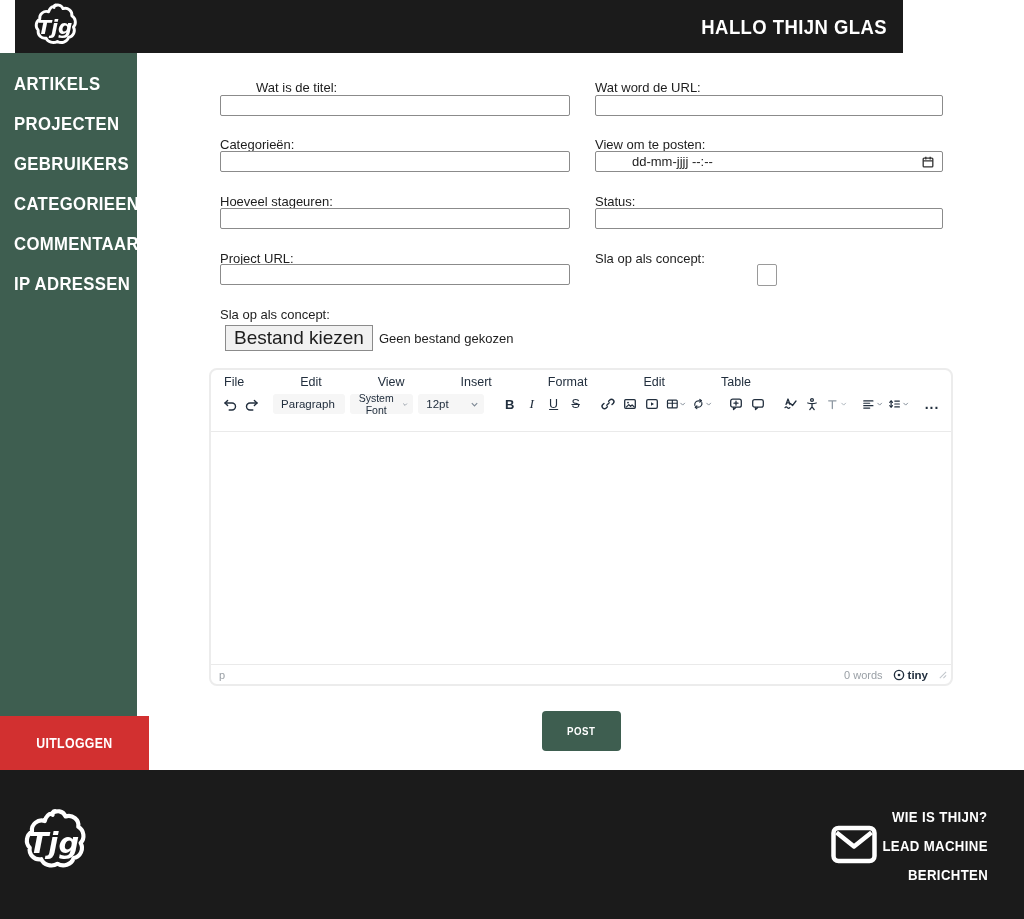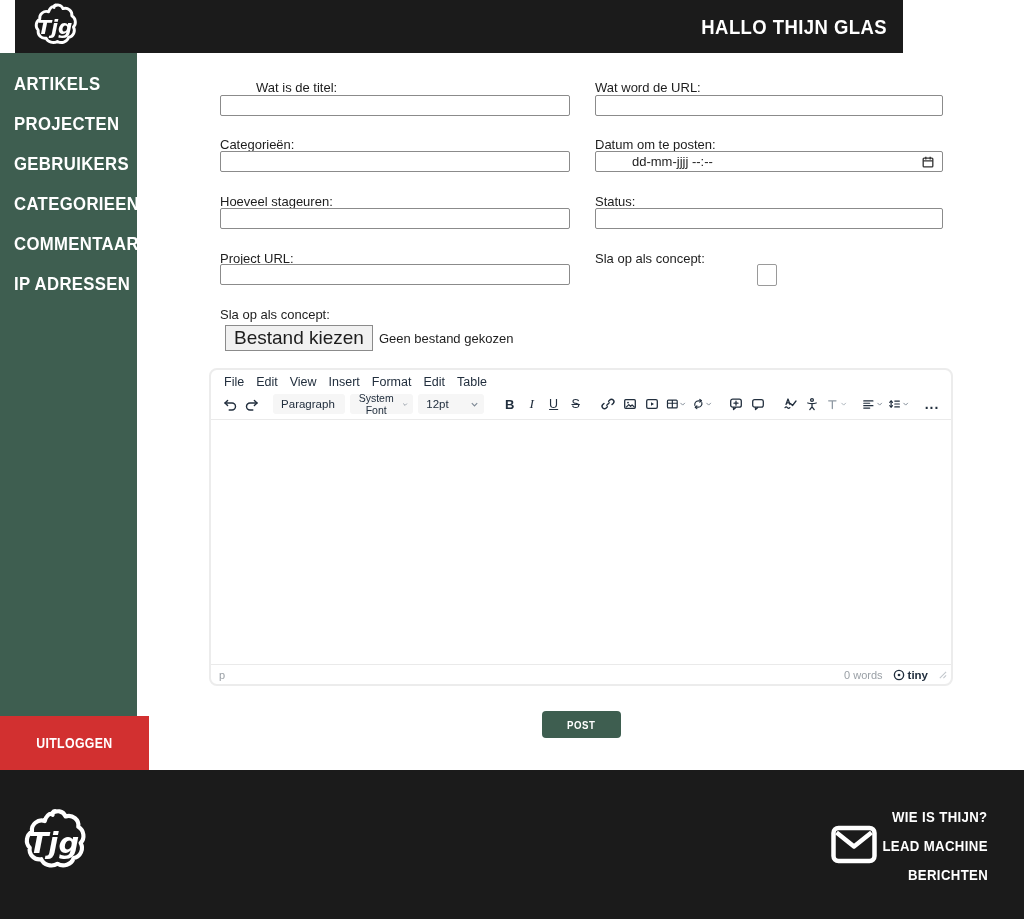--- a/index.html
+++ b/index.html
@@ -35,29 +35,29 @@
   .txt-input { position:absolute; height:21px; border:1px solid #8b8b8b; border-radius:2px; background:#fff;
     font-family:inherit; font-size:13px; padding:0 6px; }
   .datefield { position:absolute; height:21px; border:1px solid #8b8b8b; border-radius:2px; background:#fff;
     display:flex; align-items:center; justify-content:space-between; padding:0 7px; font-size:13px; color:#1d1d1d; cursor:text; }
   .checkbox { position:absolute; width:20px; height:22px; border:1px solid #9a9a9a; border-radius:2px;
     background:#fff; appearance:none; -webkit-appearance:none; cursor:pointer; }
   .file-row { position:absolute; display:flex; align-items:center; font-size:13px; color:#1d1d1d; }
   .file-btn { font-family:inherit; font-size:19px; color:#1d1d1d; background:#f1f1f1; border:1px solid #8b8b8b;
     padding:1px 8px; cursor:pointer; }
   .file-status { margin-left:6px; }
-  .post-btn { position:absolute; left:542px; top:711px; width:79px; height:27px; background:#3e5e50; border:none;
+  .post-btn { position:absolute; left:542px; top:711px; width:79px; height:40px; background:#3e5e50; border:none;
     border-radius:4px; color:#fff; font-family:inherit; font-weight:bold; font-size:11px; letter-spacing:.6px; cursor:pointer; }
 
   
   .editor { position:absolute; left:209px; top:368px; width:744px; height:318px; background:#fff;
     border:2px solid #ececec; border-radius:8px; display:flex; flex-direction:column; overflow:hidden; }
-  .mce-menubar { display:flex; align-items:center; padding:3px 4px 0 7px; }
+  .mce-menubar { display:flex; align-items:center; padding:3px 4px 0 7px;gap:44px; }
   .mce-menu-item { font-size:12.5px; color:#222f3e; padding:2px 6px; border-radius:3px; cursor:pointer; }
-  .mce-toolbar { display:flex; align-items:center; padding:2px 8px 4px 8px; border-bottom:1px solid #eaeaea; }
+  .mce-toolbar { display:flex; align-items:center; padding:2px 8px 16px 8px; border-bottom:1px solid #eaeaea; }
   .tb-btn { height:22px; min-width:22px; display:flex; align-items:center; justify-content:center;
     border:none; background:transparent; cursor:pointer; color:#222f3e; padding:0 2px; }
   .tb-gap { width:11px; }
   .chip { height:20px; background:#f6f6f6; border:none; border-radius:3px; display:flex; align-items:center;
     justify-content:space-between; font-family:inherit; font-size:11.5px; color:#222f3e; padding:0 5px 0 8px;
     margin-right:5px; cursor:pointer; }
   .chip svg { margin-left:6px; }
   .glyph-b { font-weight:bold; font-size:13px; }
   .glyph-i { font-style:italic; font-family:"Liberation Serif", serif; font-size:13.5px; }
   .glyph-u { font-size:12.5px; text-decoration:underline; }
@@ -122,21 +122,21 @@
 
   <label class="fld-label" style="left:208px; top:80px;margin-left:48px;">Wat is de titel:</label>
   <input class="txt-input" style="left: 220px; top: 95px; width: 350px;">
 
   <label class="fld-label" style="left:595px; top:80px;">Wat word de URL:</label>
   <input class="txt-input" style="left: 595px; top: 95px; width: 348px;">
 
   <label class="fld-label" style="left:220px; top:137px;">Categorieën:</label>
   <input class="txt-input" style="left: 220px; top: 151px; width: 350px;">
 
-  <label class="fld-label" style="left:595px; top:137px;">Datum om te posten:</label>
+  <label class="fld-label" style="left:595px; top:137px;">View om te posten:</label>
   <div class="datefield" style="left:595px; top:151px; width:348px;padding-left:36px;">
     <span>dd-mm-jjjj --:--</span>
     <svg width="14" height="14" viewBox="0 0 16 16">
       <rect x="2.5" y="3.5" width="11" height="10" rx="1" fill="none" stroke="#333" stroke-width="1.5"></rect>
       <path d="M2.5 6.8h11M5.5 2v3M10.5 2v3" fill="none" stroke="#333" stroke-width="1.5"></path>
     </svg>
   </div>
 
   <label class="fld-label" style="left:220px; top:194px;">Hoeveel stageuren:</label>
   <input class="txt-input" style="left: 220px; top: 208px; width: 350px;">

